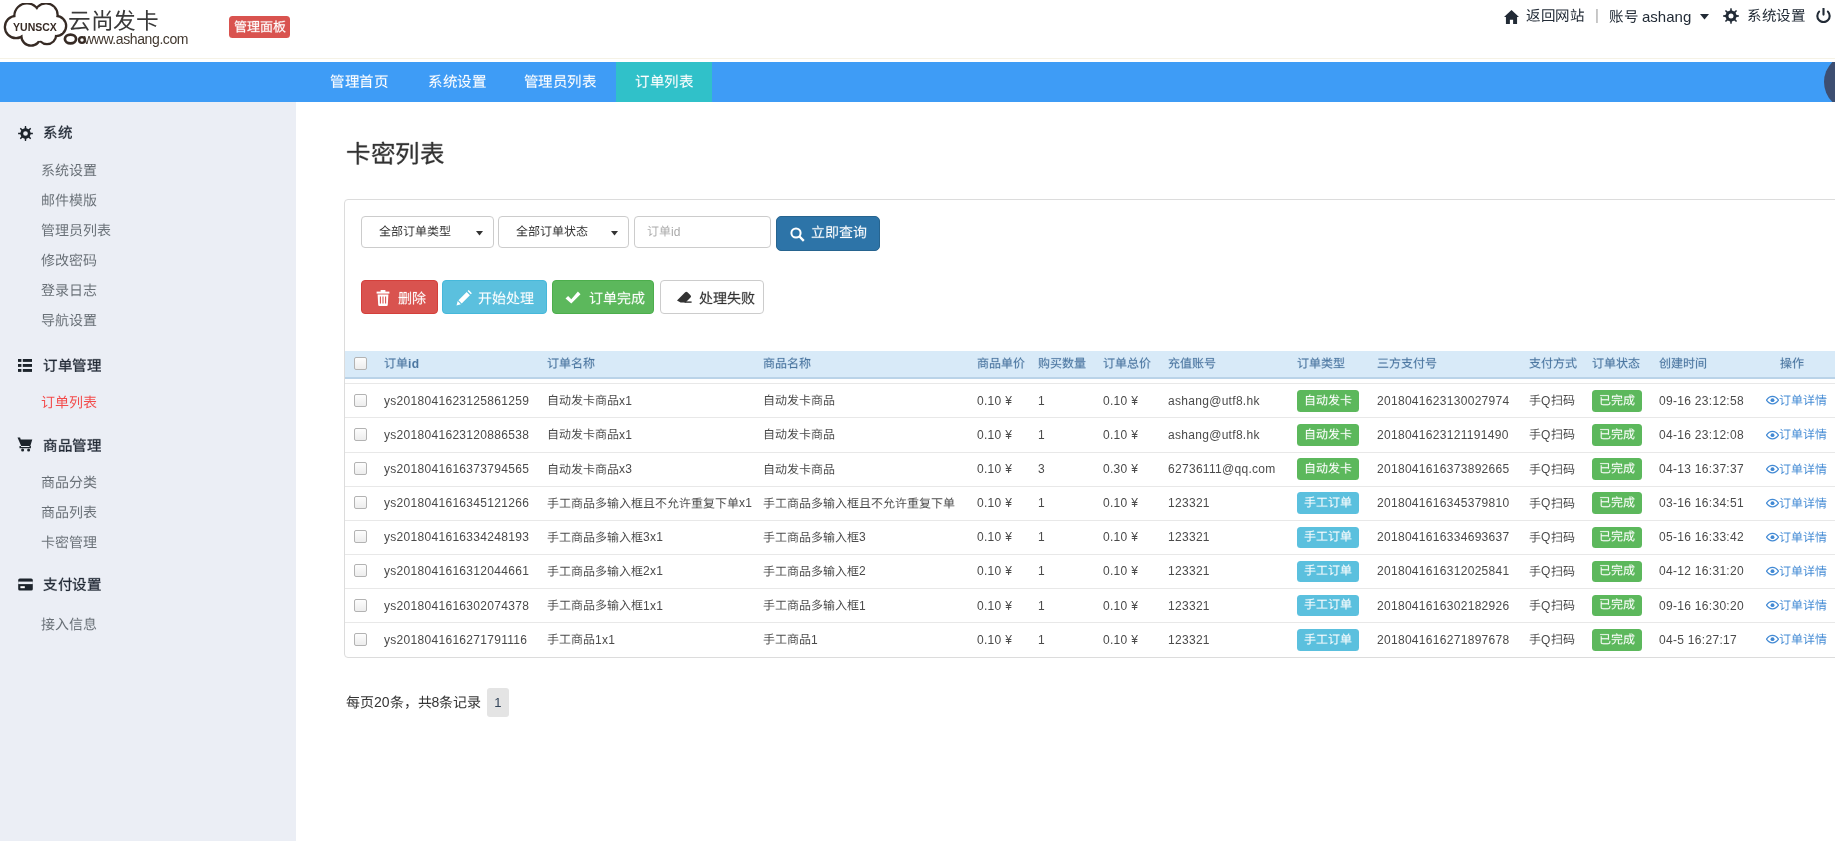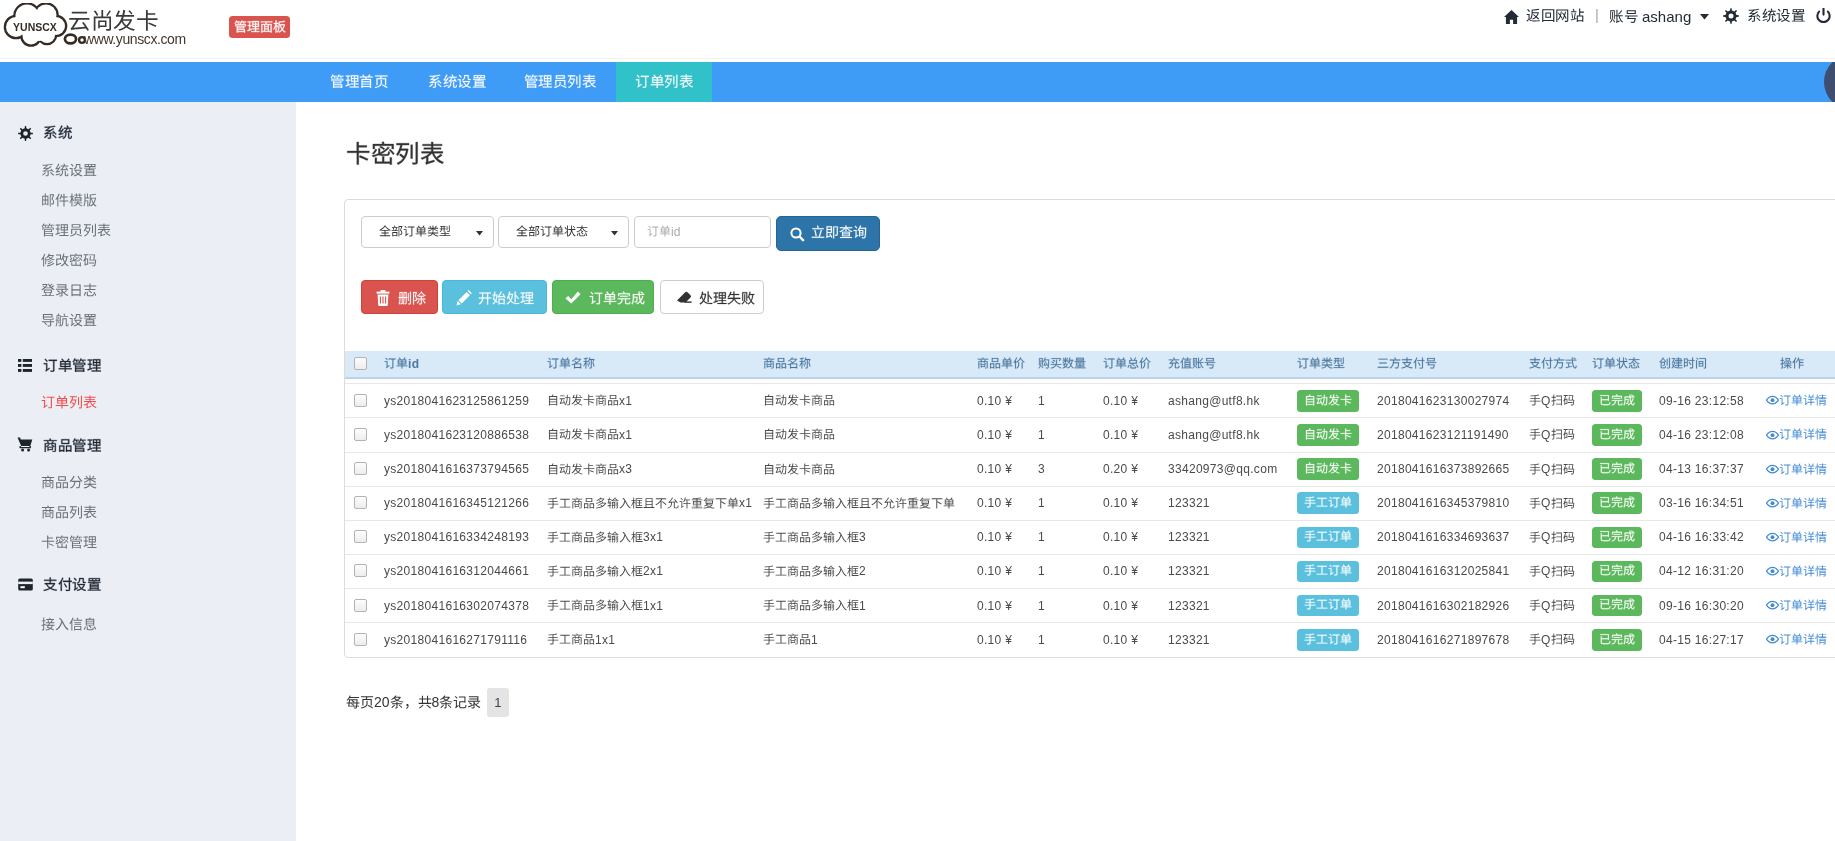--- a/index.html
+++ b/index.html
@@ -386,21 +386,21 @@
  </svg>
  <div class="abs" style="left:68px;top:8px;font-size:22.7px;color:#3a3a3a;letter-spacing:0"><svg class="j">
         <use href="#u4E91"></use>
       </svg><svg class="j">
         <use href="#u5C1A"></use>
       </svg><svg class="j">
         <use href="#u53D1"></use>
       </svg><svg class="j">
         <use href="#u5361"></use>
       </svg></div>
- <div class="abs" style="left:84px;top:31px;font-size:14px;color:#42382f;letter-spacing:-0.4px">www.yunscx.com</div>
+ <div class="abs" style="left:84px;top:31px;font-size:14px;color:#42382f;letter-spacing:-0.4px">www.ashang.com</div>
  <div class="abs fb" style="left:229px;top:16px;width:61px;height:22px;background:#d9534f;border-radius:3.5px;color:#fff;font-size:13px;text-align:center;line-height:22px"><svg class="j">
         <use href="#u7BA1"></use>
       </svg><svg class="j">
         <use href="#u7406"></use>
       </svg><svg class="j">
         <use href="#u9762"></use>
       </svg><svg class="j">
         <use href="#u677F"></use>
       </svg></div>
  <div class="abs" style="left:1504px;top:9px;color:#222b36">
@@ -1069,22 +1069,22 @@
             <use href="#u53D1"></use>
           </svg><svg class="j">
             <use href="#u5361"></use>
           </svg><svg class="j">
             <use href="#u5546"></use>
           </svg><svg class="j">
             <use href="#u54C1"></use>
           </svg></td>
 <td>0.10 ¥</td>
 <td>3</td>
-<td>0.20 ¥</td>
-<td>33420973@qq.com</td>
+<td>0.30 ¥</td>
+<td>62736111@qq.com</td>
 <td><span class="badge bg-g fb2" style="width:62px"><svg class="j">
               <use href="#u81EA"></use>
             </svg><svg class="j">
               <use href="#u52A8"></use>
             </svg><svg class="j">
               <use href="#u53D1"></use>
             </svg><svg class="j">
               <use href="#u5361"></use>
             </svg></span></td>
 <td>2018041616373892665</td>
@@ -1285,21 +1285,21 @@
           </svg><svg class="j">
             <use href="#u7801"></use>
           </svg></td>
 <td><span class="badge bg-g fb2" style="width:50px"><svg class="j">
               <use href="#u5DF2"></use>
             </svg><svg class="j">
               <use href="#u5B8C"></use>
             </svg><svg class="j">
               <use href="#u6210"></use>
             </svg></span></td>
-<td>04-16 16:33:42</td>
+<td>05-16 16:33:42</td>
 <td style="padding:0;text-align:center"><span class="lnk"><svg width="13" height="13" viewBox="0 0 14 14" style="vertical-align:-2.5px">
               <path d="M7 2.6C3.8 2.6 1.4 5.3 0.5 6.6c0.9 1.3 3.3 4 6.5 4s5.6-2.7 6.5-4C12.6 5.3 10.2 2.6 7 2.6z" fill="none" stroke="currentColor" stroke-width="1.3"></path>
               <circle cx="7" cy="6.6" r="2.1" fill="currentColor"></circle>
             </svg><svg class="j">
               <use href="#u8BA2"></use>
             </svg><svg class="j">
               <use href="#u5355"></use>
             </svg><svg class="j">
               <use href="#u8BE6"></use>
             </svg><svg class="j">
@@ -1506,21 +1506,21 @@
           </svg><svg class="j">
             <use href="#u7801"></use>
           </svg></td>
 <td><span class="badge bg-g fb2" style="width:50px"><svg class="j">
               <use href="#u5DF2"></use>
             </svg><svg class="j">
               <use href="#u5B8C"></use>
             </svg><svg class="j">
               <use href="#u6210"></use>
             </svg></span></td>
-<td>04-15 16:27:17</td>
+<td>04-5 16:27:17</td>
 <td style="padding:0;text-align:center"><span class="lnk"><svg width="13" height="13" viewBox="0 0 14 14" style="vertical-align:-2.5px">
               <path d="M7 2.6C3.8 2.6 1.4 5.3 0.5 6.6c0.9 1.3 3.3 4 6.5 4s5.6-2.7 6.5-4C12.6 5.3 10.2 2.6 7 2.6z" fill="none" stroke="currentColor" stroke-width="1.3"></path>
               <circle cx="7" cy="6.6" r="2.1" fill="currentColor"></circle>
             </svg><svg class="j">
               <use href="#u8BA2"></use>
             </svg><svg class="j">
               <use href="#u5355"></use>
             </svg><svg class="j">
               <use href="#u8BE6"></use>
             </svg><svg class="j">

